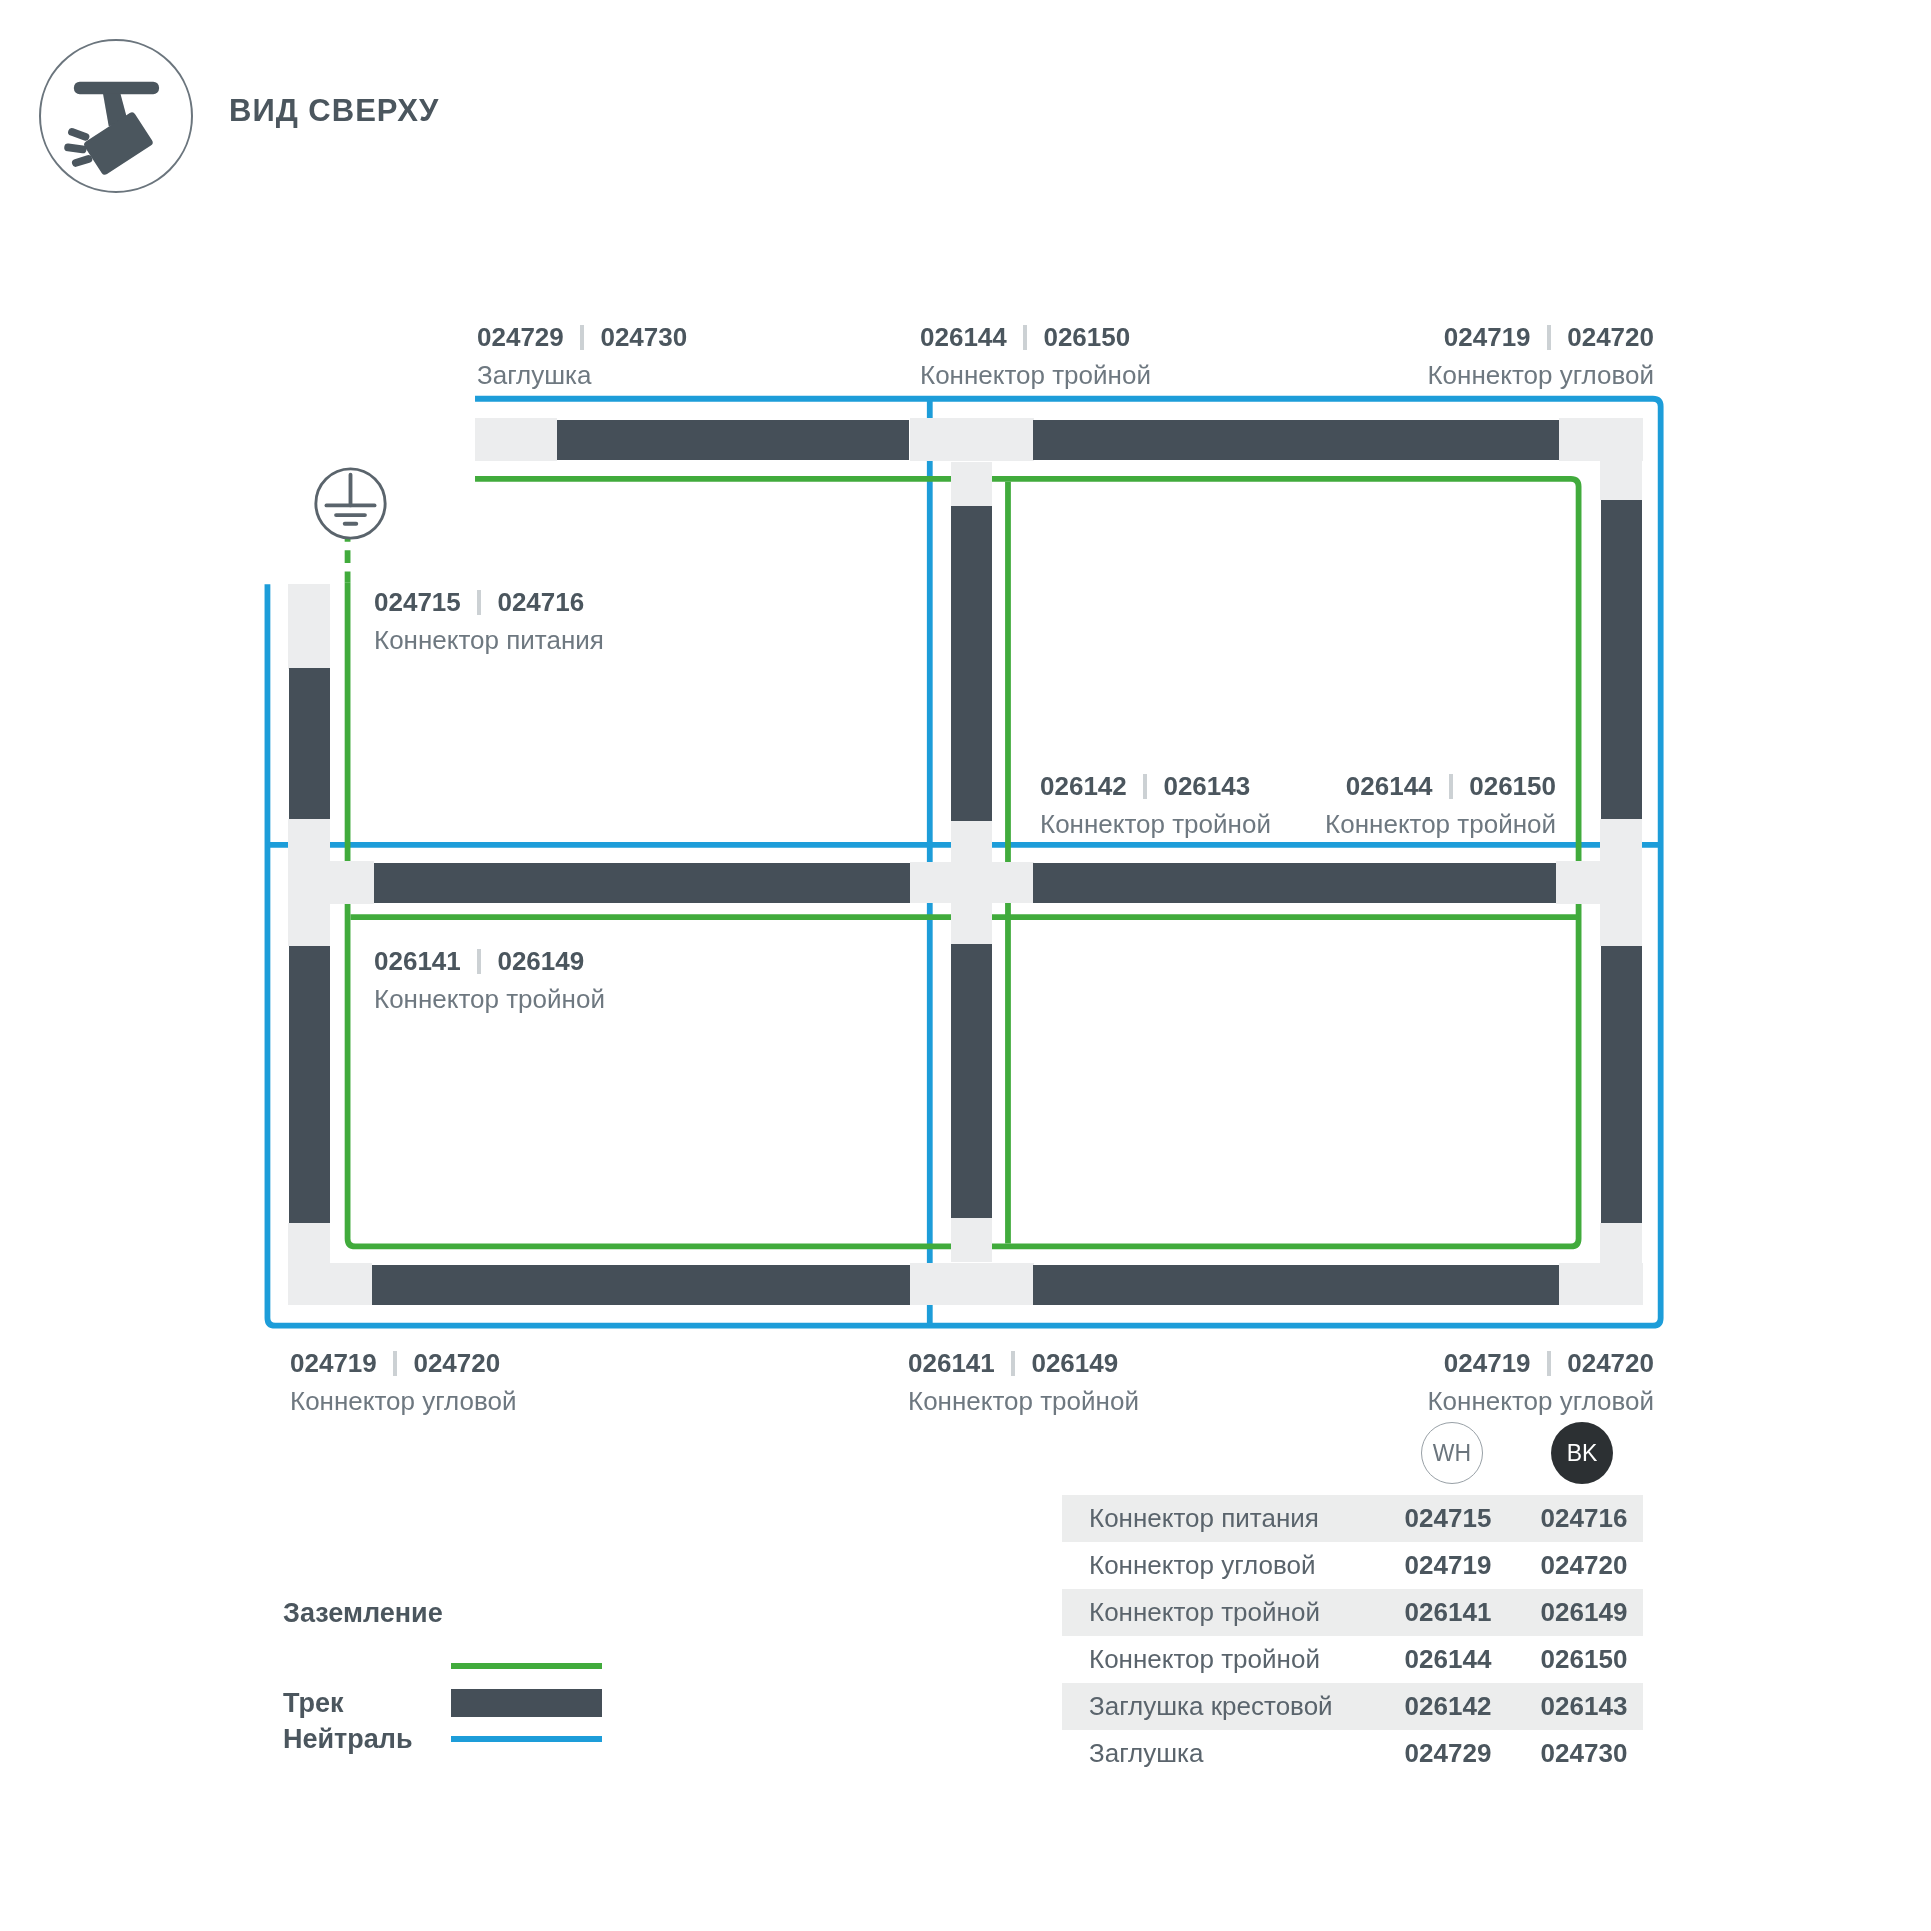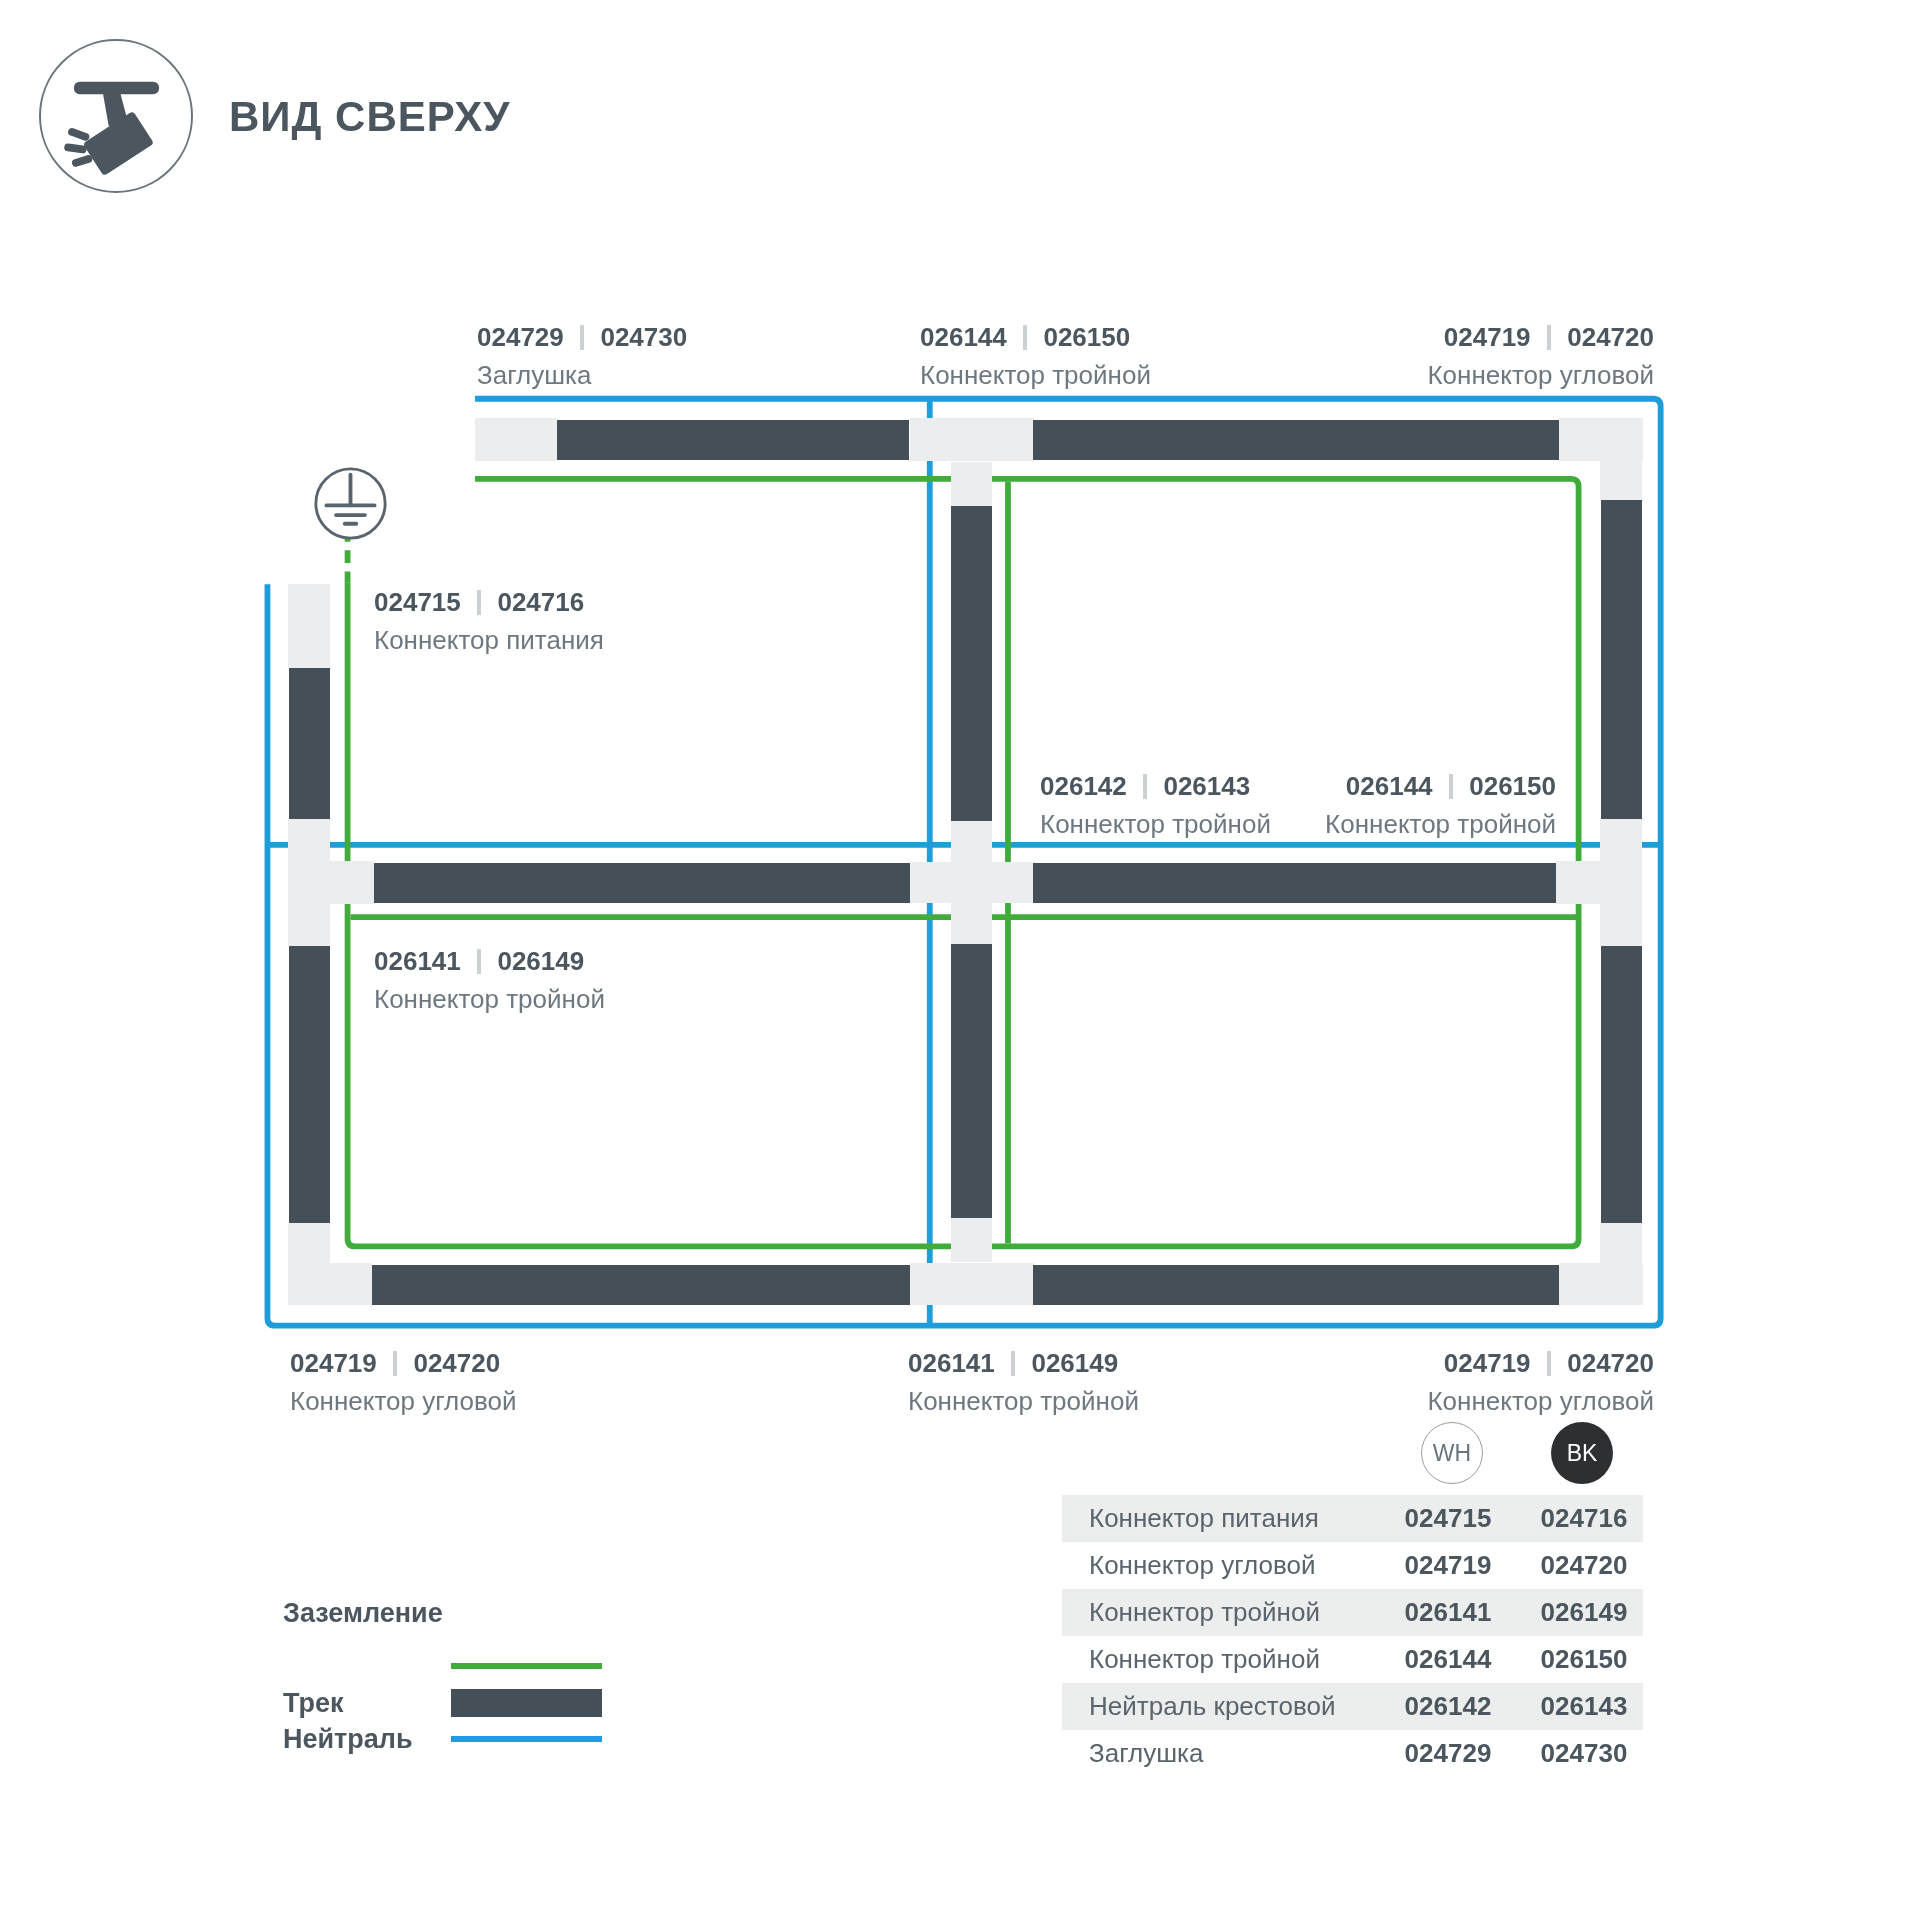--- a/index.html
+++ b/index.html
@@ -2,21 +2,21 @@
 <html><head>
 <meta charset="utf-8">
 <style>
   html,body{margin:0;padding:0;background:#fff;}
   .canvas{position:relative;width:1931px;height:1931px;background:#ffffff;
           font-family:"Liberation Sans","DejaVu Sans",sans-serif;overflow:hidden;}
 
   
   .icon-circle{position:absolute;left:39px;top:39px;width:154px;height:154px;
                border:2.9px solid #6b757d;border-radius:50%;background:#fff;box-sizing:border-box;}
-  .page-title{position:absolute;left:229px;top:93px;font-size:42px;font-weight:bold;
+  .page-title{position:absolute;left:229px;top:93px;font-size:31px;font-weight:bold;
               color:#4b565e;letter-spacing:1px;white-space:nowrap;}
 
   
   .wires{position:absolute;left:0;top:0;width:1931px;height:1931px;}
   .wire-blue{stroke:#1d9dd9;stroke-width:6;fill:none;}
   .wire-green{stroke:#41ab3c;stroke-width:6;fill:none;}
   .wire-green-dashed{stroke:#41ab3c;stroke-width:6;fill:none;stroke-dasharray:13 9;}
 
   
   .housing{position:absolute;background:#ecedee;}
@@ -237,21 +237,21 @@
       <div class="pname">Коннектор тройной</div>
       <div class="pwh">026141</div>
       <div class="pbk">026149</div>
     </div>
     <div class="prow">
       <div class="pname">Коннектор тройной</div>
       <div class="pwh">026144</div>
       <div class="pbk">026150</div>
     </div>
     <div class="prow shaded">
-      <div class="pname">Нейтраль крестовой</div>
+      <div class="pname">Заглушка крестовой</div>
       <div class="pwh">026142</div>
       <div class="pbk">026143</div>
     </div>
     <div class="prow">
       <div class="pname">Заглушка</div>
       <div class="pwh">024729</div>
       <div class="pbk">024730</div>
     </div>
   </div>
 

